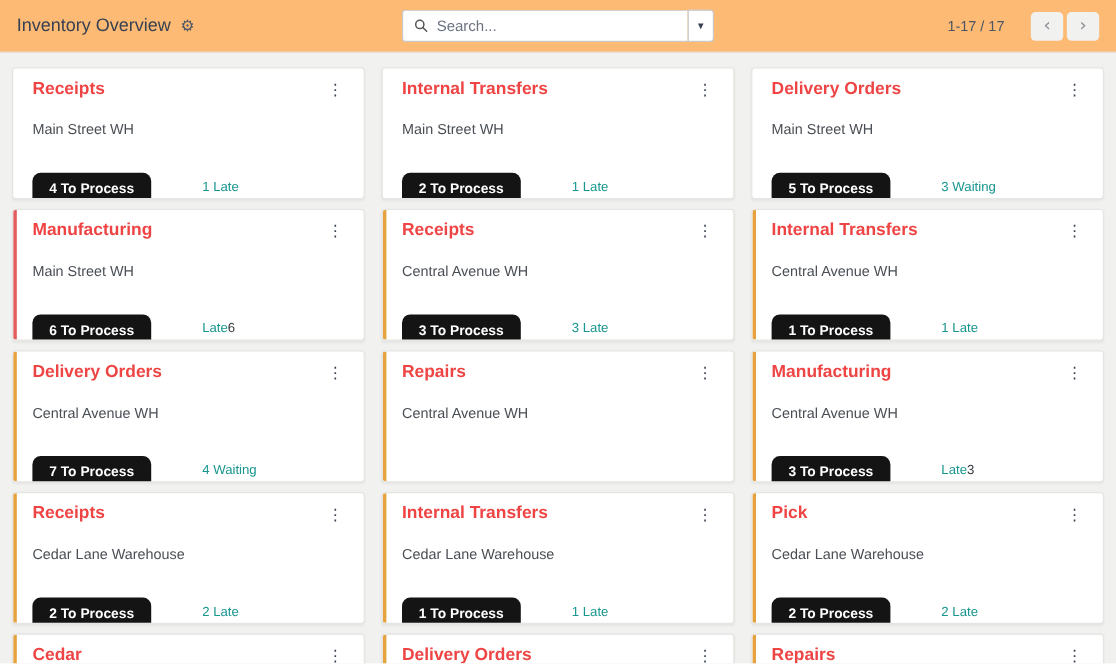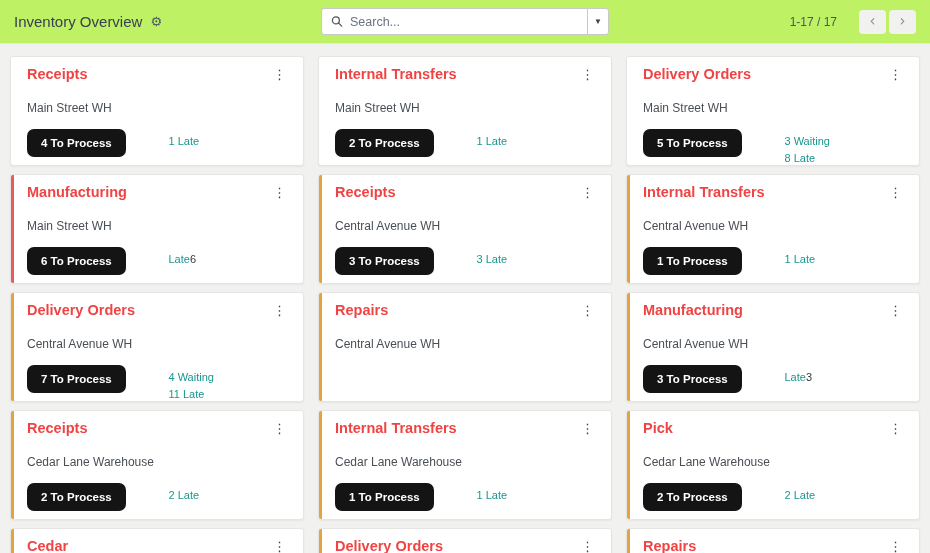--- a/index.html
+++ b/index.html
@@ -1,27 +1,27 @@
 <!DOCTYPE html>
 <html><head>
 <meta charset="utf-8">
 <style>
   * { margin:0; padding:0; box-sizing:border-box; }
   html,body { width:930px; height:553px; overflow:hidden; background:#fff;
     font-family:"Liberation Sans","DejaVu Sans",sans-serif; }
 
   
-  .topbar { height:44px; background:#bef264; border-bottom:1px solid #e6e6e4;
+  .topbar { height:44px; background:#fdba74; border-bottom:1px solid #e6e6e4;
     display:flex; align-items:center; padding:0 14px; position:relative; }
   .title-group { display:flex; align-items:center; gap:8px; }
   .page-title { font-size:15px; color:#374151; font-weight:500; }
   .gear { font-size:13px; color:#4b5563; cursor:pointer; line-height:1; }
 
   .search-wrap { position:absolute; left:50%; transform:translateX(-50%);
-    display:flex; width:288px; height:27px; }
+    display:flex; width:260px; height:27px; }
   .search-box { flex:1; display:flex; align-items:center; gap:7px;
     border:1px solid #c9c9c7; border-right:none; border-radius:3px 0 0 3px;
     background:#fff; padding:0 9px; }
   .search-box input { border:none; outline:none; width:100%; font-size:12.5px;
     color:#333; background:transparent; font-family:inherit; }
   .search-box input::placeholder { color:#6b7280; }
   .search-toggle { width:22px; border:1px solid #c9c9c7; border-radius:0 3px 3px 0;
     background:#fff; color:#374151; font-size:8px; cursor:pointer;
     display:flex; align-items:center; justify-content:center; }
 
@@ -40,21 +40,21 @@
   .card { position:relative; background:#fff; border:1px solid #e5e5e3;
     border-radius:3px; box-shadow:0 1px 2px rgba(0,0,0,.05); height:110px;
     padding:9px 14px 9px 16px; overflow:hidden; }
   .accent { position:absolute; left:0; top:0; bottom:0; width:3px; }
   .card-top { display:flex; justify-content:space-between; align-items:flex-start; }
   .card-title { font-size:14.5px; font-weight:600; color:#ef4444;
     text-decoration:none; cursor:pointer; }
   .kebab { background:none; border:none; color:#374151; font-size:13px;
     line-height:1; cursor:pointer; padding:2px 3px; }
   .card-sub { font-size:12px; color:#4a4f55; margin-top:18px; }
-  .card-body { position:relative; margin-top:14px; }
+  .card-body { position:relative; margin-top:29px; }
   .to-process { background:#141414; color:#fff; border:none; border-radius:7px;
     font-size:11.5px; font-weight:700; padding:8px 14px; cursor:pointer;
     font-family:inherit; }
   .stats { position:absolute; left:54%; right:4px; top:4px; }
   .stat-line { display:flex; justify-content:flex-start; font-size:11px;
     line-height:17px; }
   .stat-label { color:#18968f; cursor:pointer; }
   .stat-count { color:#33383d; cursor:pointer; }
 </style>
 </head>

